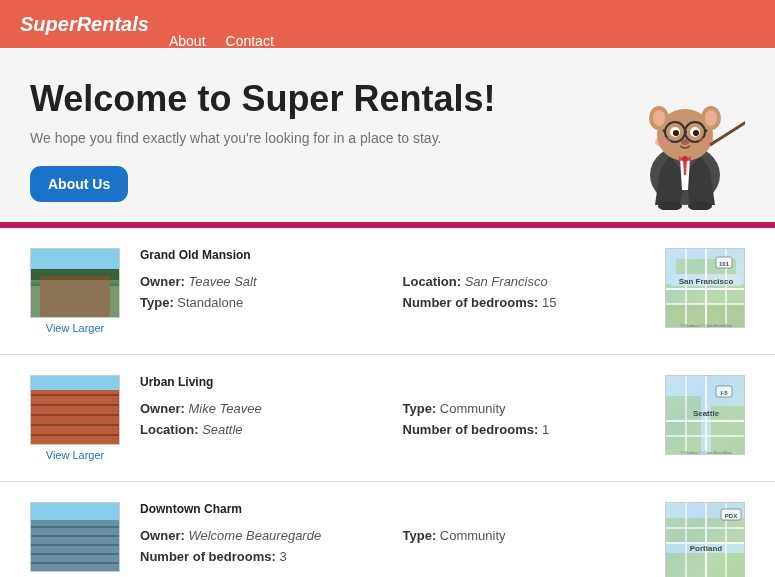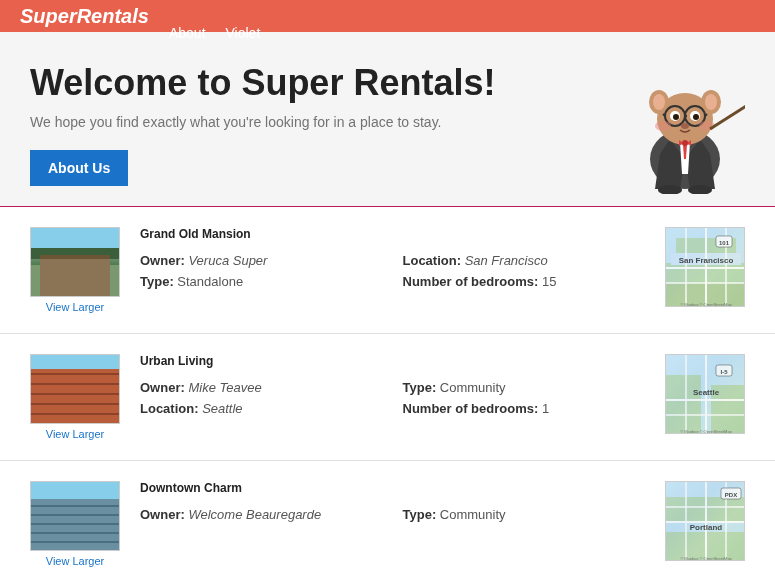--- a/index.html
+++ b/index.html
@@ -4,21 +4,21 @@
   <style>
     * { box-sizing: border-box; margin: 0; padding: 0; }
     body { font-family: -apple-system, BlinkMacSystemFont, 'Segoe UI', Helvetica, Arial, sans-serif; background: #f5f5f5; font-size: 14px; color: #333; }
 
     
     nav {
       background: #e8614d;
       display: flex;
       align-items: center;
       padding: 0 20px;
-      height: 32px;
+      height: 48px;
     }
     .nav-brand {
       color: #fff;
       font-size: 20px;
       font-weight: bold;
       font-style: italic;
       margin-right: 20px;
     }
     .nav-links { display: flex; gap: 20px; margin-top: 33px; }
     .nav-links a {
@@ -28,30 +28,30 @@
       font-weight: 500;
     }
 
     
     .hero {
       background: #f5f5f5;
       padding: 30px 30px 20px 30px;
       display: flex;
       align-items: center;
       justify-content: space-between;
-      border-bottom: 1px solid #be185d;
+      border-bottom: 6px solid #be185d;
     }
     .hero-text h1 { font-size: 36px; font-weight: bold; color: #222; margin-bottom: 10px; }
     .hero-text p { font-size: 14px; color: #737373; margin-bottom: 20px; }
     .btn-about {
       background: #1a73c8;
       color: #fff;
       border: none;
       padding: 10px 18px;
-      border-radius: 0;
+      border-radius: 11px;
       font-size: 14px;
       cursor: pointer;
       font-weight: 600;
     }
 
     
     .mascot {
       width: 120px;
       height: 120px;
       flex-shrink: 0;
@@ -129,21 +129,21 @@
       background: repeating-linear-gradient(0deg, #6a8fa0 0px, #6a8fa0 7px, #4a6f80 7px, #4a6f80 9px);
     }
   </style>
 </head>
 <body>
 
 <nav>
   <span class="nav-brand">SuperRentals</span>
   <div class="nav-links">
     <a href="#about">About</a>
-    <a href="#contact">Violet</a>
+    <a href="#contact">Contact</a>
   </div>
 </nav>
 
 <section class="hero">
   <div class="hero-text">
     <h1>Welcome to Super Rentals!</h1>
     <p>We hope you find exactly what you're looking for in a place to stay.</p>
     <button class="btn-about">About Us</button>
   </div>
 
@@ -199,21 +199,21 @@
 <div class="rental-list" id="rental-list">
     <div class="rental-item">
       <div class="rental-image-section">
         <div class="rental-image img-mansion"></div>
         <a href="#" class="view-larger">View Larger</a>
       </div>
       <div class="rental-info">
         <div class="rental-title">Grand Old Mansion</div>
         <div class="rental-details">
           <div class="rental-detail">
-            <strong>Owner:</strong> <em>Veruca Super</em>
+            <strong>Owner:</strong> <em>Teavee Salt</em>
           </div>
           <div class="rental-detail">
             <strong>Location:</strong> <em>San Francisco</em>
           </div>
           <div class="rental-detail">
             <strong>Type:</strong> Standalone
           </div>
           <div class="rental-detail">
             <strong>Number of bedrooms:</strong> 15
           </div>
@@ -294,20 +294,23 @@
       </div>
       <div class="rental-info">
         <div class="rental-title">Downtown Charm</div>
         <div class="rental-details">
           <div class="rental-detail">
             <strong>Owner:</strong> <em>Welcome Beauregarde</em>
           </div>
           <div class="rental-detail">
             <strong>Type:</strong> Community
           </div>
+          <div class="rental-detail">
+            <strong>Number of bedrooms:</strong> 3
+          </div>
         </div>
       </div>
       <div class="rental-map map-portland">
         <svg viewBox="0 0 80 80" xmlns="http://www.w3.org/2000/svg" width="80" height="80" opacity="0.85">
 
             <rect width="80" height="80" fill="#c8e6f5"></rect>
             <rect x="0" y="15" width="80" height="25" fill="#b8d8b0"></rect>
             <rect x="0" y="50" width="80" height="30" fill="#b8d8b0"></rect>
 
             <line x1="0" y1="40" x2="80" y2="40" stroke="#fff" stroke-width="2"></line>

